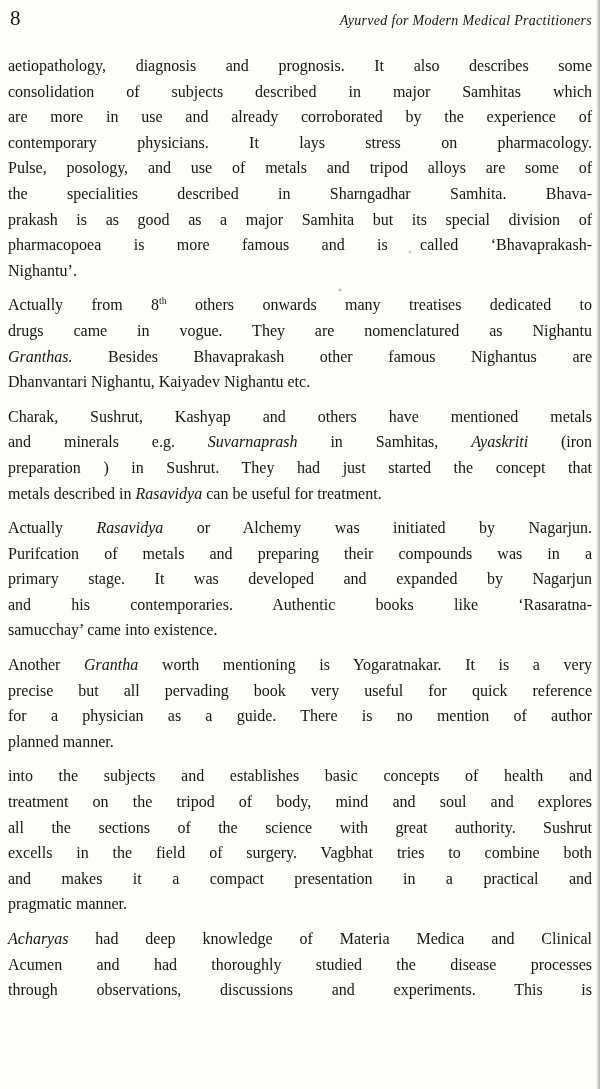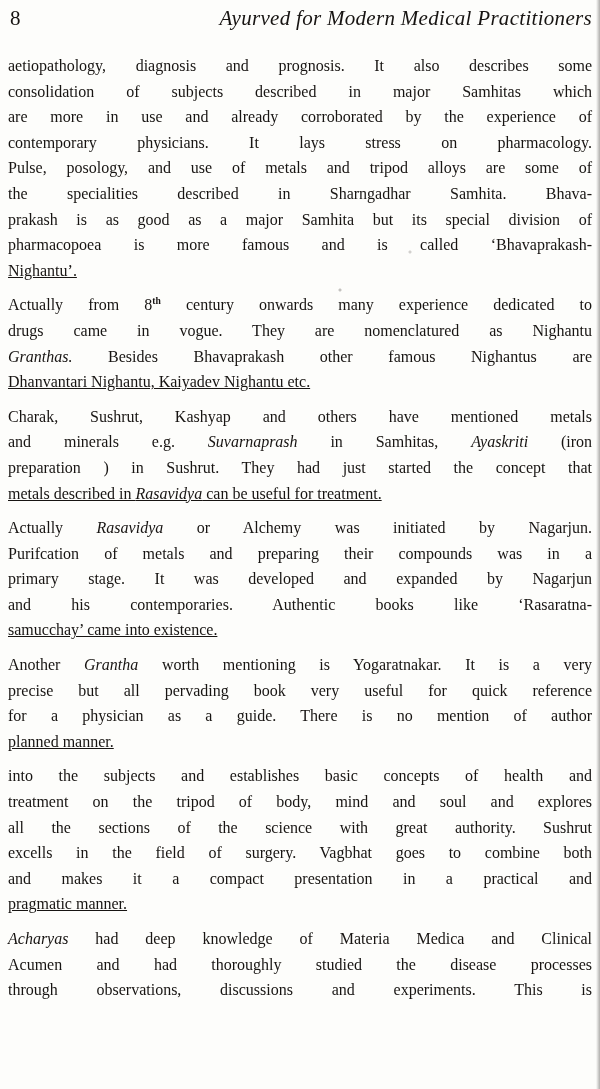--- a/index.html
+++ b/index.html
@@ -24,44 +24,42 @@
     justify-content: space-between;
     align-items: baseline;
     padding: 6px 8px 0 10px;
   }
   .pagenum {
     font-size: 21px;
     font-weight: 500;
   }
   .running-title {
     font-style: italic;
-    font-size: 21px;
+    font-size: 14px;
     letter-spacing: 0.3px;
   }
   .body-text {
     margin: 22px 8px 0 8px;
     font-size: 16px;
     line-height: 25.6px;
   }
   .para { margin: 0 0 9px 0; }
   .para:last-child { margin-bottom: 0; }
   .tline {
     text-align: justify;
     text-align-last: justify;
   }
   .tline-last {
     text-align-last: left;
-    text-decoration: underline;
   }
   .tline i { font-style: italic; }
   .tline sup {
     font-size: 0.60em;
     vertical-align: super;
     line-height: 0;
-    font-weight: bold;
   }
   .right-edge {
     position: absolute;
     top: 0; right: 0;
     width: 4px; height: 100%;
     background: linear-gradient(to right, rgba(0,0,0,0), rgba(80,78,75,0.45));
     pointer-events: none;
   }
 </style>
 </head>
@@ -79,21 +77,21 @@
         <div class="tline"><span>consolidation of subjects described in major Samhitas which</span></div>
         <div class="tline"><span>are more in use and already corroborated by the experience of</span></div>
         <div class="tline"><span>contemporary physicians. It lays stress on pharmacology.</span></div>
         <div class="tline"><span>Pulse, posology, and use of metals and tripod alloys are some of</span></div>
         <div class="tline"><span>the specialities described in Sharngadhar Samhita. Bhava-</span></div>
         <div class="tline"><span>prakash is as good as a major Samhita but its special division of</span></div>
         <div class="tline"><span>pharmacopoea is more famous and is called ‘Bhavaprakash-</span></div>
         <div class="tline tline-last"><span>Nighantu’.</span></div>
       </div>
       <div class="para">
-        <div class="tline"><span>Actually from 8</span><sup>th</sup><span> century onwards many experience dedicated to</span></div>
+        <div class="tline"><span>Actually from 8</span><sup>th</sup><span> others onwards many treatises dedicated to</span></div>
         <div class="tline"><span>drugs came in vogue. They are nomenclatured as Nighantu</span></div>
         <div class="tline"><i>Granthas.</i><span> Besides Bhavaprakash other famous Nighantus are</span></div>
         <div class="tline tline-last"><span>Dhanvantari Nighantu, Kaiyadev Nighantu etc.</span></div>
       </div>
       <div class="para">
         <div class="tline"><span>Charak, Sushrut, Kashyap and others have mentioned metals</span></div>
         <div class="tline"><span>and minerals e.g. </span><i>Suvarnaprash</i><span> in Samhitas, </span><i>Ayaskriti</i><span> (iron</span></div>
         <div class="tline"><span>preparation ) in Sushrut. They had just started the concept that</span></div>
         <div class="tline tline-last"><span>metals described in </span><i>Rasavidya</i><span> can be useful for treatment.</span></div>
       </div>
@@ -107,21 +105,21 @@
       <div class="para">
         <div class="tline"><span>Another </span><i>Grantha</i><span> worth mentioning is Yogaratnakar. It is a very</span></div>
         <div class="tline"><span>precise but all pervading book very useful for quick reference</span></div>
         <div class="tline"><span>for a physician as a guide. There is no mention of author</span></div>
         <div class="tline tline-last"><span>planned manner.</span></div>
       </div>
       <div class="para">
         <div class="tline"><span>into the subjects and establishes basic concepts of health and</span></div>
         <div class="tline"><span>treatment on the tripod of body, mind and soul and explores</span></div>
         <div class="tline"><span>all the sections of the science with great authority. Sushrut</span></div>
-        <div class="tline"><span>excells in the field of surgery. Vagbhat goes to combine both</span></div>
+        <div class="tline"><span>excells in the field of surgery. Vagbhat tries to combine both</span></div>
         <div class="tline"><span>and makes it a compact presentation in a practical and</span></div>
         <div class="tline tline-last"><span>pragmatic manner.</span></div>
       </div>
       <div class="para">
         <div class="tline"><i>Acharyas</i><span> had deep knowledge of Materia Medica and Clinical</span></div>
         <div class="tline"><span>Acumen and had thoroughly studied the disease processes</span></div>
         <div class="tline"><span>through observations, discussions and experiments. This is</span></div>
       </div>
     </div>
 

